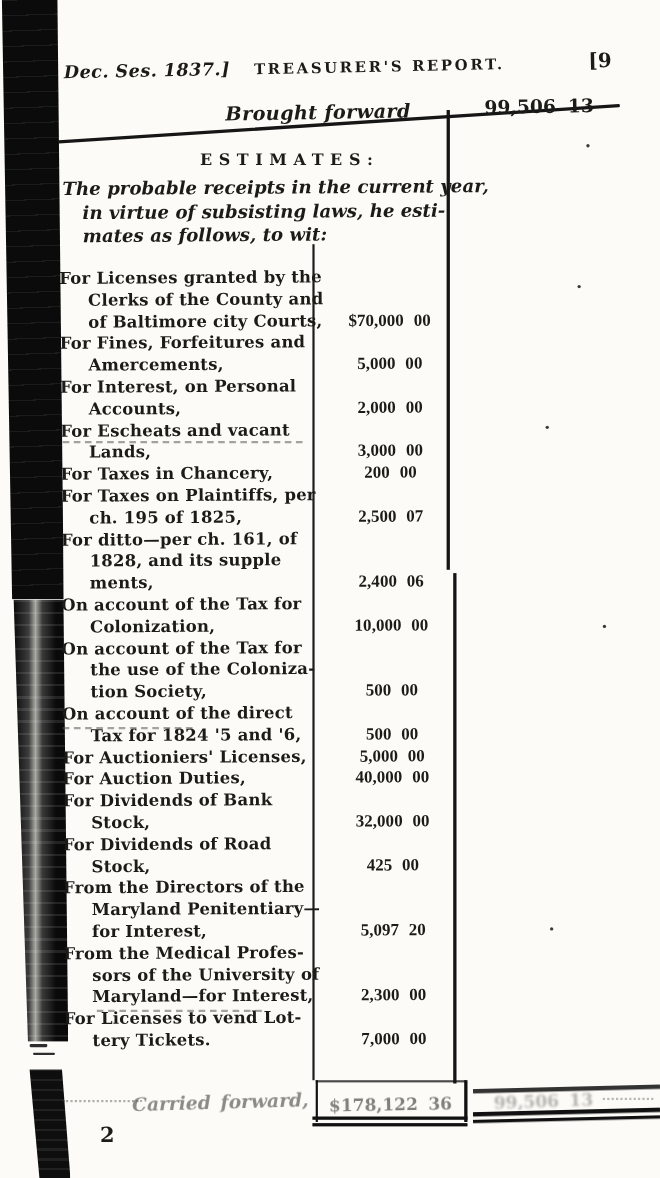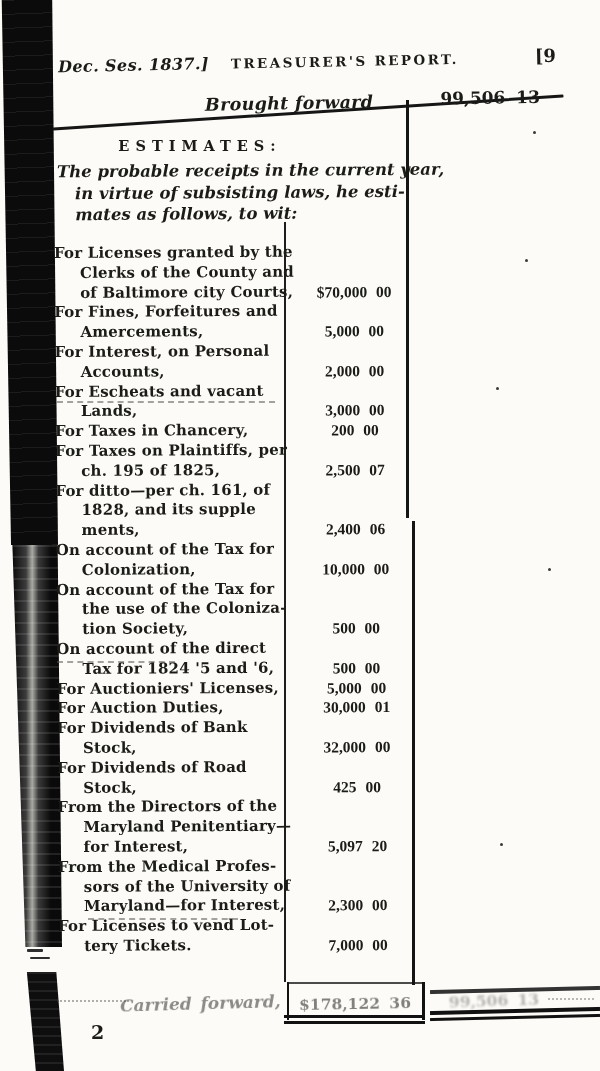--- a/index.html
+++ b/index.html
@@ -48,21 +48,21 @@
   .bf-label{position:absolute;left:205px;top:0;font-style:italic;font-weight:bold;font-size:17.5px;letter-spacing:.3px;}
   .bf-amount{position:absolute;left:438px;top:-2px;width:102px;text-align:right;font-weight:bold;font-size:17px;word-spacing:5px;}
 
   
   .vrule{background:#151515;}
   .vrule-outer-a{left:406px;top:100px;width:3px;height:418px;}
   .vrule-outer-b{left:412px;top:521px;width:3px;height:464px;}
   .vrule-inner{left:284px;top:222px;width:2px;height:760px;background:#1d1d1d;}
 
   
-  .estimates{left:55px;top:137px;width:290px;text-align:center;font-weight:bold;font-size:14.5px;letter-spacing:6px;}
+  .estimates{left:55px;top:137px;width:290px;text-align:right;font-weight:bold;font-size:14.5px;letter-spacing:6px;}
   .intro{
     left:57px;top:160px;width:352px;
     font-style:italic;font-weight:bold;font-size:16.5px;line-height:21.5px;
     white-space:pre;padding-left:18px;text-indent:-18px;
     transform:rotate(-.4deg);
   }
 
   
   .items{left:56px;top:243px;width:350px;transform:rotate(-.35deg);}
   .item-row{display:flex;align-items:flex-end;}
@@ -194,21 +194,21 @@
     <div class="item-amount">500 00</div>
   </div>
 
   <div class="item-row">
     <div class="item-desc">For Auctioniers' Licenses,</div>
     <div class="item-amount">5,000 00</div>
   </div>
 
   <div class="item-row">
     <div class="item-desc">For Auction Duties,</div>
-    <div class="item-amount">30,000 01</div>
+    <div class="item-amount">40,000 00</div>
   </div>
 
   <div class="item-row">
     <div class="item-desc">For Dividends of Bank
 Stock,</div>
     <div class="item-amount">32,000 00</div>
   </div>
 
   <div class="item-row">
     <div class="item-desc">For Dividends of Road

